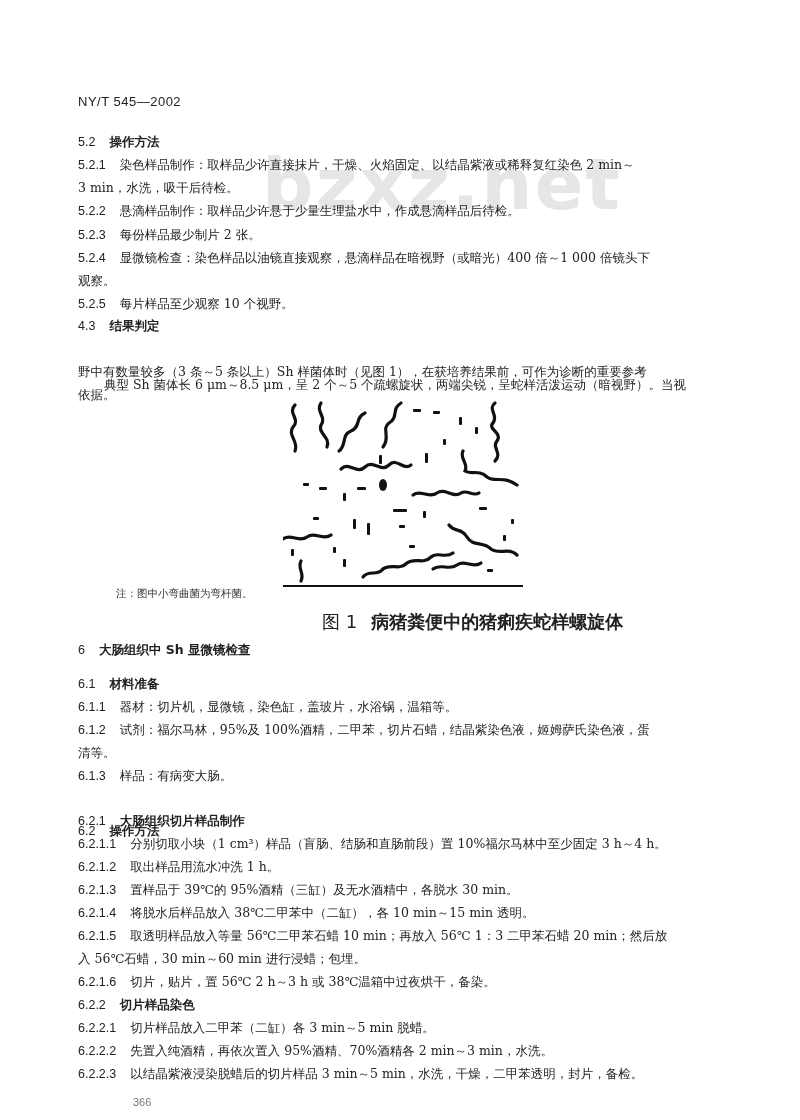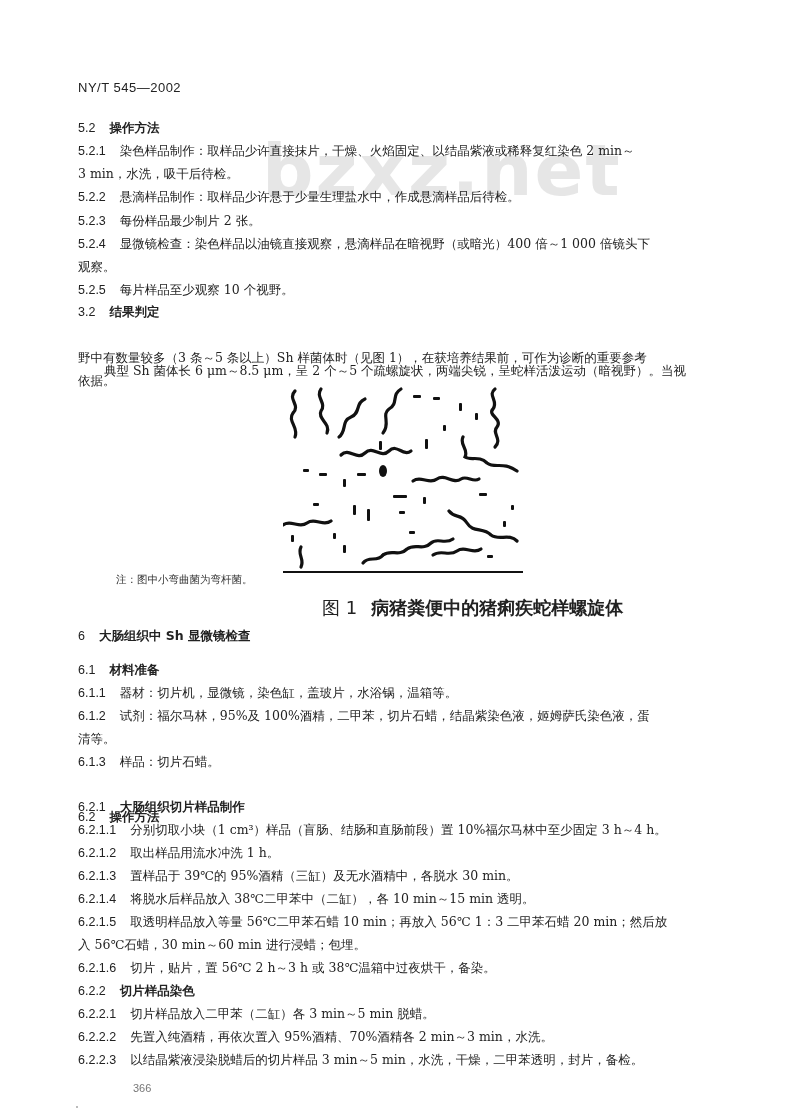--- a/index.html
+++ b/index.html
@@ -1,21 +1,21 @@
 <!DOCTYPE html>
 <html><head>
 <meta charset="utf-8">
 <style>
   html, body { margin: 0; padding: 0; background: #ffffff; }
   body {
     width: 800px; height: 1120px; position: relative; overflow: hidden;
     font-family: "DejaVu Serif", "Liberation Serif", serif;
     color: #1a1a1a;
   }
-  .page { position: absolute; left: 0; top: 0; width: 800px; height: 904px; text-decoration: underline; }
+  .page { position: absolute; left: 0; top: 14px; width: 800px; height: 904px; text-decoration: underline; }
   .header {
     position: absolute; left: 78px; top: 80px;
     font-family: "Liberation Sans", "DejaVu Sans", sans-serif;
     font-size: 13px; letter-spacing: 0.5px; color: #222;
   }
   .line {
     position: absolute; left: 78px; font-size: 12.5px; line-height: 20px;
     white-space: nowrap; color: #222;
   }
   .line.indent { left: 104px; }
@@ -52,21 +52,21 @@
 
   <div id="sec1">
       <div class="line h" style="top: 118px;"><span class="num">5.2</span><span class="txt">操作方法</span></div>
       <div class="line" style="top: 141px;"><span class="num">5.2.1</span><span class="txt">染色样品制作：取样品少许直接抹片，干燥、火焰固定、以结晶紫液或稀释复红染色 2 min～</span></div>
       <div class="line cont" style="top: 164px;"><span class="txt">3 min，水洗，吸干后待检。</span></div>
       <div class="line" style="top: 187px;"><span class="num">5.2.2</span><span class="txt">悬滴样品制作：取样品少许悬于少量生理盐水中，作成悬滴样品后待检。</span></div>
       <div class="line" style="top: 211px;"><span class="num">5.2.3</span><span class="txt">每份样品最少制片 2 张。</span></div>
       <div class="line" style="top: 234px;"><span class="num">5.2.4</span><span class="txt">显微镜检查：染色样品以油镜直接观察，悬滴样品在暗视野（或暗光）400 倍～1 000 倍镜头下</span></div>
       <div class="line cont" style="top: 257px;"><span class="txt">观察。</span></div>
       <div class="line" style="top: 280px;"><span class="num">5.2.5</span><span class="txt">每片样品至少观察 10 个视野。</span></div>
-      <div class="line h" style="top: 302px;"><span class="num">3.2</span><span class="txt">结果判定</span></div>
+      <div class="line h" style="top: 302px;"><span class="num">4.3</span><span class="txt">结果判定</span></div>
       <div class="line indent" style="top: 325px; margin-top: 36px;"><span class="txt">典型 Sh 菌体长 6 μm～8.5 μm，呈 2 个～5 个疏螺旋状，两端尖锐，呈蛇样活泼运动（暗视野）。当视</span></div>
       <div class="line cont" style="top: 348px;"><span class="txt">野中有数量较多（3 条～5 条以上）Sh 样菌体时（见图 1），在获培养结果前，可作为诊断的重要参考</span></div>
       <div class="line cont" style="top: 371px;"><span class="txt">依据。</span></div>
     </div>
 
   <div class="figure">
     <svg width="240" height="190" viewBox="0 0 240 190">
       <g fill="none" stroke="#111" stroke-width="3.2" stroke-linecap="round">
         <path d="M12,6 C4,14 18,20 10,28 C4,36 16,42 12,52"></path>
         <path d="M38,4 C32,12 44,18 38,26 C34,34 48,38 44,48"></path>
@@ -118,21 +118,21 @@
   <div class="fig-caption">
     <span class="fno">图 1</span><span>病猪粪便中的猪痢疾蛇样螺旋体</span>
   </div>
 
   <div id="sec2">
       <div class="line h" style="top: 626px;"><span class="num">6</span><span class="txt">大肠组织中 Sh 显微镜检查</span></div>
       <div class="line h" style="top: 660px;"><span class="num">6.1</span><span class="txt">材料准备</span></div>
       <div class="line" style="top: 683px;"><span class="num">6.1.1</span><span class="txt">器材：切片机，显微镜，染色缸，盖玻片，水浴锅，温箱等。</span></div>
       <div class="line" style="top: 706px;"><span class="num">6.1.2</span><span class="txt">试剂：福尔马林，95%及 100%酒精，二甲苯，切片石蜡，结晶紫染色液，姬姆萨氏染色液，蛋</span></div>
       <div class="line cont" style="top: 729px;"><span class="txt">清等。</span></div>
-      <div class="line" style="top: 752px;"><span class="num">6.1.3</span><span class="txt">样品：切片石蜡。</span></div>
+      <div class="line" style="top: 752px;"><span class="num">6.1.3</span><span class="txt">样品：有病变大肠。</span></div>
       <div class="line h" style="top: 775px; margin-top: 32px;"><span class="num">6.2</span><span class="txt">操作方法</span></div>
       <div class="line h" style="top: 797px;"><span class="num">6.2.1</span><span class="txt">大肠组织切片样品制作</span></div>
       <div class="line" style="top: 820px;"><span class="num">6.2.1.1</span><span class="txt">分别切取小块（1 cm³）样品（盲肠、结肠和直肠前段）置 10%福尔马林中至少固定 3 h～4 h。</span></div>
       <div class="line" style="top: 843px;"><span class="num">6.2.1.2</span><span class="txt">取出样品用流水冲洗 1 h。</span></div>
       <div class="line" style="top: 866px;"><span class="num">6.2.1.3</span><span class="txt">置样品于 39℃的 95%酒精（三缸）及无水酒精中，各脱水 30 min。</span></div>
       <div class="line" style="top: 889px;"><span class="num">6.2.1.4</span><span class="txt">将脱水后样品放入 38℃二甲苯中（二缸），各 10 min～15 min 透明。</span></div>
       <div class="line" style="top: 912px;"><span class="num">6.2.1.5</span><span class="txt">取透明样品放入等量 56℃二甲苯石蜡 10 min；再放入 56℃ 1：3 二甲苯石蜡 20 min；然后放</span></div>
       <div class="line cont" style="top: 935px; text-align: center;"><span class="txt">入 56℃石蜡，30 min～60 min 进行浸蜡；包埋。</span></div>
       <div class="line" style="top: 958px;"><span class="num">6.2.1.6</span><span class="txt">切片，贴片，置 56℃ 2 h～3 h 或 38℃温箱中过夜烘干，备染。</span></div>
       <div class="line h" style="top: 981px;"><span class="num">6.2.2</span><span class="txt">切片样品染色</span></div>

